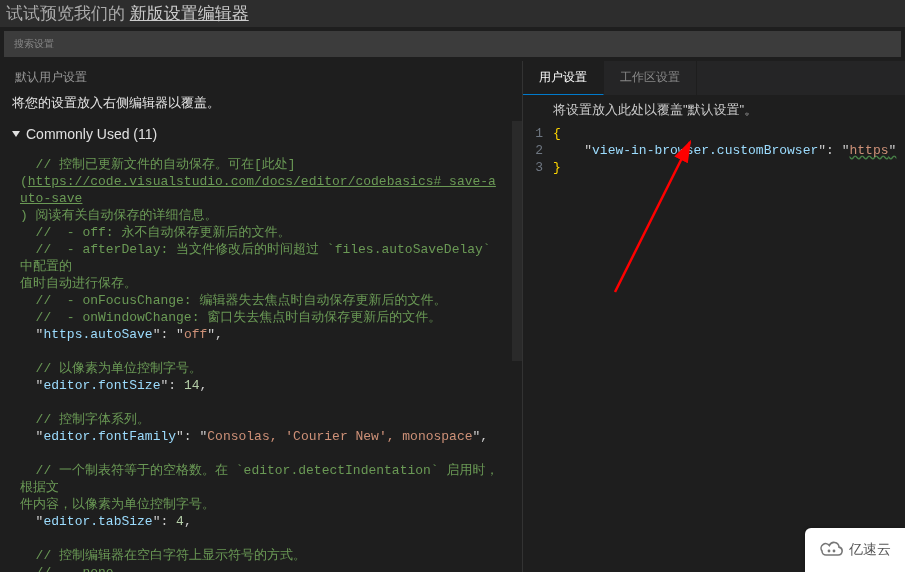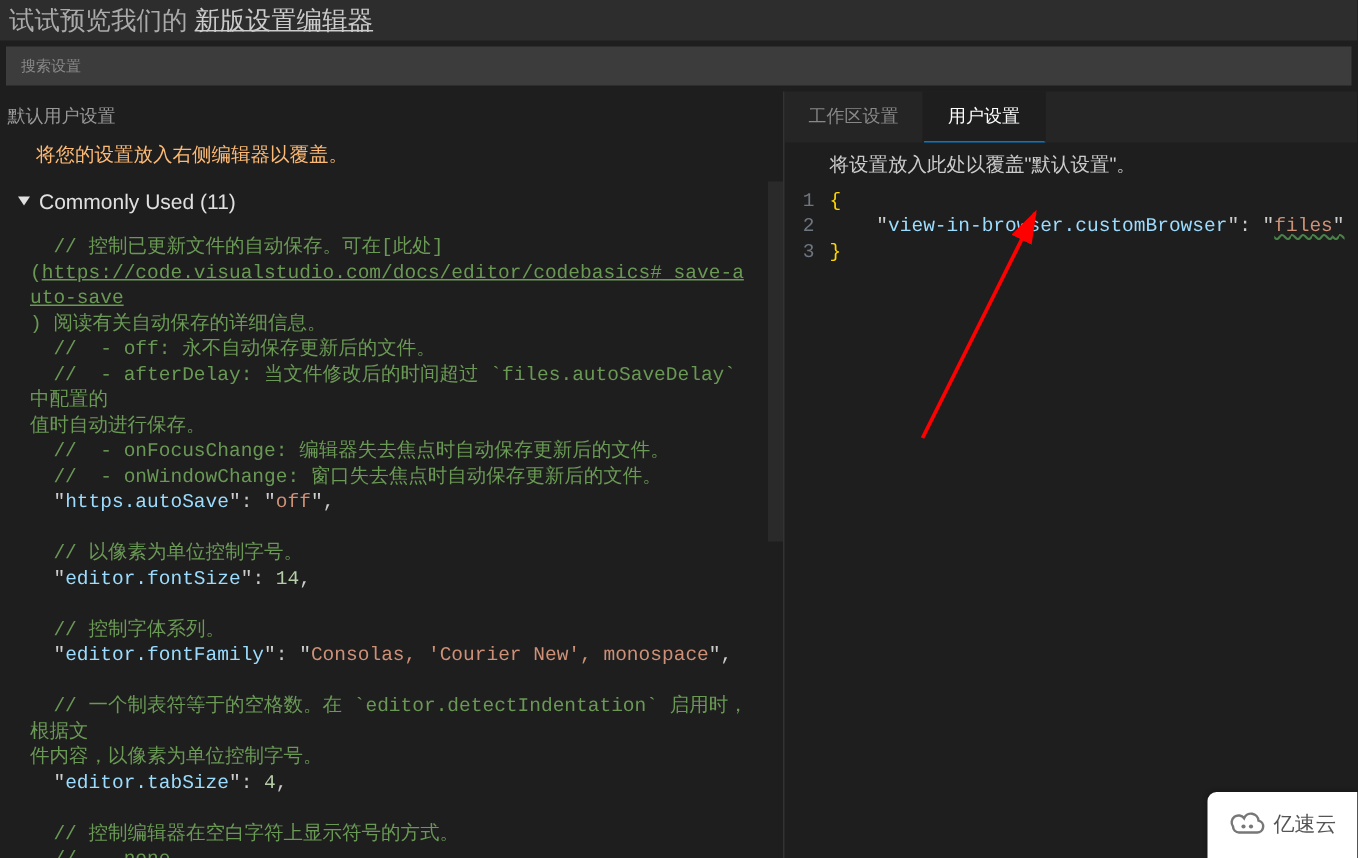--- a/index.html
+++ b/index.html
@@ -39,27 +39,27 @@
     .left-pane {
       width: 523px;
       border-right: 1px solid #333;
       position: relative;
     }
     .right-pane {
       flex: 1;
       background: #1e1e1e;
     }
     .left-header {
-      padding: 8px 5px 6px;
+      padding: 8px 15px 6px;
       font-size: 12px;
       color: #999;
     }
     .left-desc {
-      padding: 2px 24px 10px;
-      color: #fdba74;
+      padding: 2px 12px 10px;
+      color: #e5e5e5;
       font-size: 13px;
     }
     .section-header {
       padding: 4px 12px;
       font-weight: normal;
       color: #e0e0e0;
       font-size: 14px;
       cursor: pointer;
       display: flex;
       align-items: center;
@@ -205,32 +205,32 @@
 
 <span class="comment">  // 控制编辑器在空白字符上显示符号的方式。</span>
 <span class="comment">  //  - none</span>
 
 </div>
     <div class="minimap"></div>
   </div>
 
   <div class="right-pane">
     <div class="tabs">
+      <div class="tab active">用户设置</div>
       <div class="tab">工作区设置</div>
-      <div class="tab active">用户设置</div>
     </div>
     <div class="right-desc">将设置放入此处以覆盖"默认设置"。</div>
     <div class="editor-lines">
       <div class="editor-line">
         <div class="line-num">1</div>
         <div class="line-content"><span class="brace">{</span></div>
       </div>
       <div class="editor-line">
         <div class="line-num">2</div>
-        <div class="line-content">    <span class="punct">"</span><span class="key">view-in-browser.customBrowser</span><span class="punct">"</span><span class="punct">: </span><span class="punct">"</span><span class="string squiggle">files</span><span class="punct squiggle">"</span></div>
+        <div class="line-content">    <span class="punct">"</span><span class="key">view-in-browser.customBrowser</span><span class="punct">"</span><span class="punct">: </span><span class="punct">"</span><span class="string squiggle">https</span><span class="punct squiggle">"</span></div>
       </div>
       <div class="editor-line">
         <div class="line-num">3</div>
         <div class="line-content"><span class="brace">}</span></div>
       </div>
     </div>
   </div>
 </div>
 
 <svg class="arrow" width="110" height="170">

